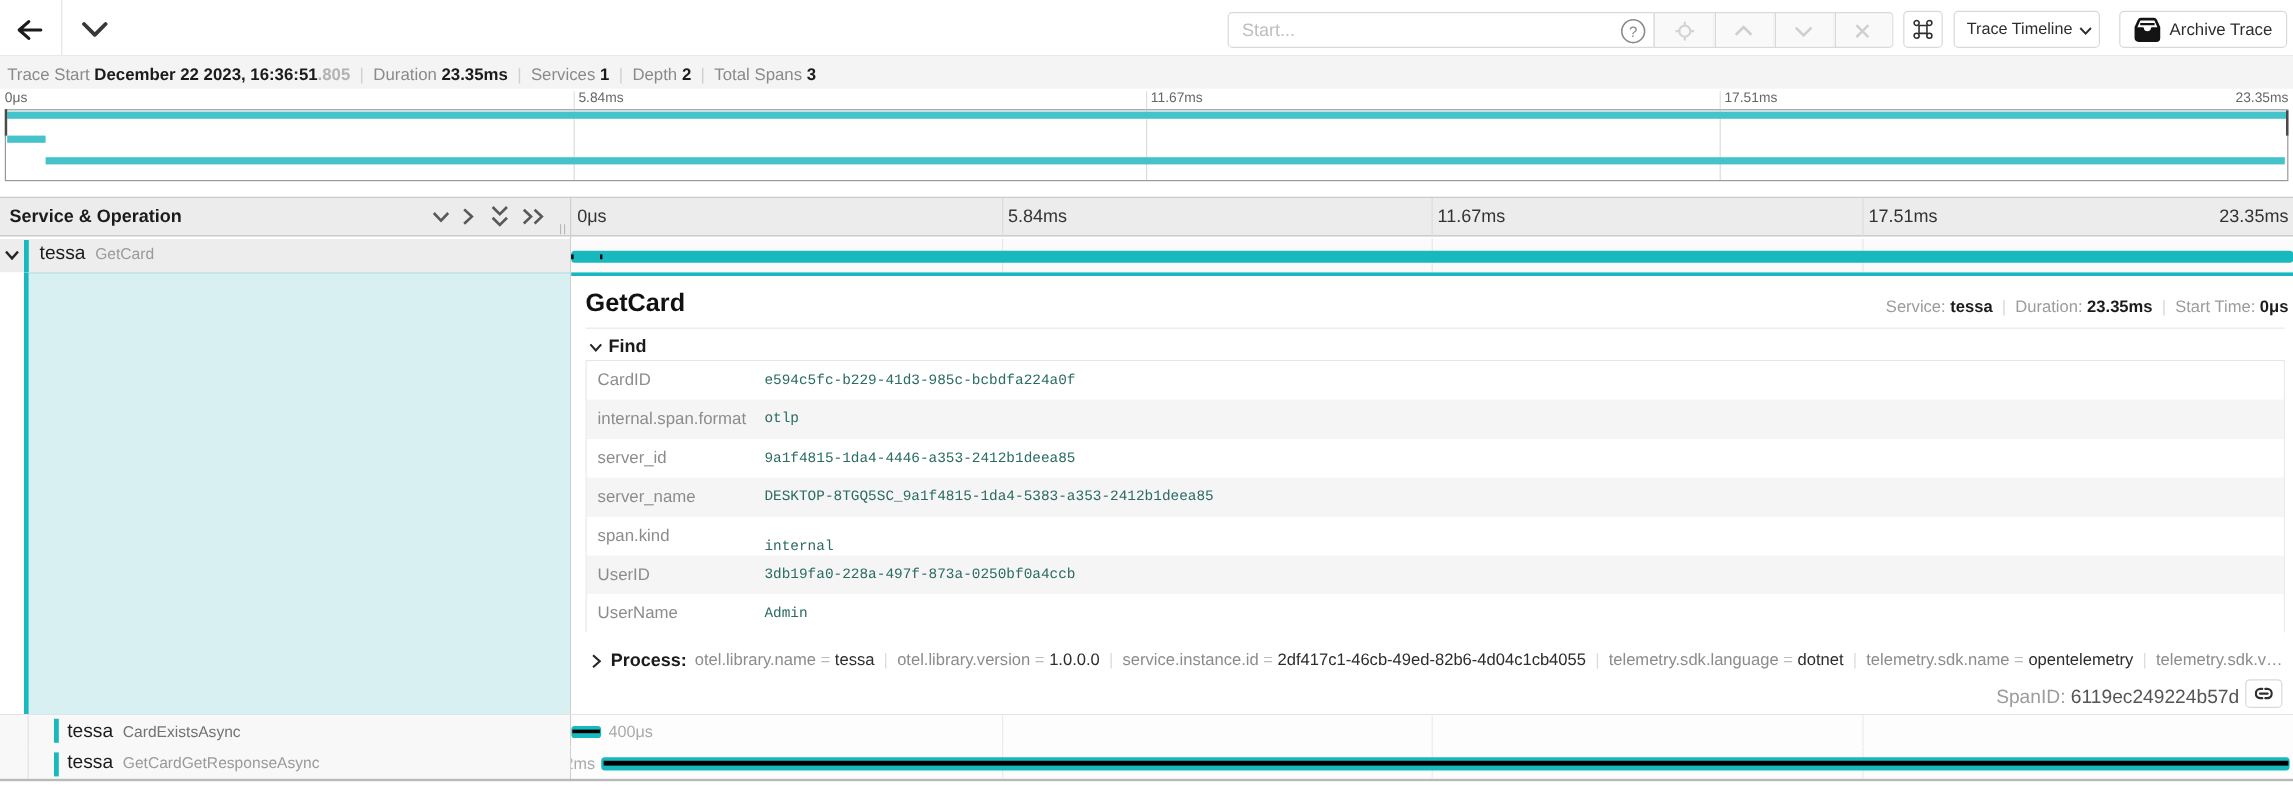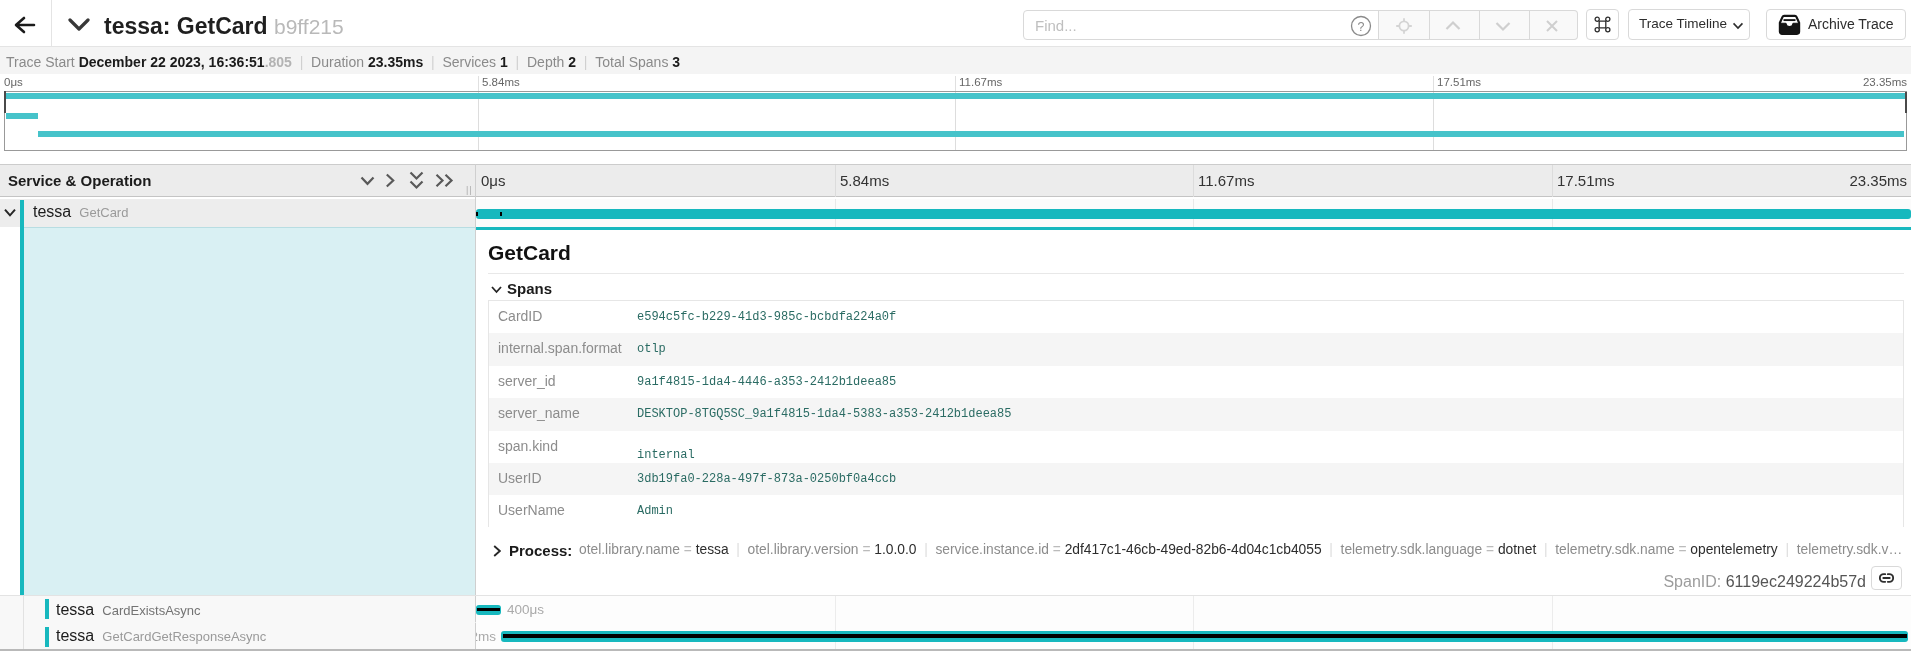--- a/index.html
+++ b/index.html
@@ -14,25 +14,24 @@
 <div class="abs" style="left:0;top:0;width:1911px;height:46px;background:#fff;border-bottom:1px solid #e4e4e4">
 
   <svg class="abs" style="left:13px;top:14px" width="24" height="22" viewBox="0 0 24 22">
     <path d="M21 11 H4 M11 4 l-8 7 8 7" stroke="#1b1b1b" stroke-width="2.6" fill="none" stroke-linecap="round" stroke-linejoin="round"></path>
   </svg>
   <div class="abs" style="left:51px;top:0;width:1px;height:46px;background:#e4e4e4"></div>
 
   <svg class="abs" style="left:68px;top:18px" width="22" height="14" viewBox="0 0 22 14">
     <path d="M2 2 l9 9 9-9" stroke="#383838" stroke-width="3.2" fill="none" stroke-linecap="round" stroke-linejoin="round"></path>
   </svg>
-  <div class="abs" style="left:104px;top:13px;font-size:23px;font-weight:700;color:#1f1f1f;white-space:nowrap">tessa: GetCard <span style="font-weight:400;color:#b9b9b9;font-size:21px">b9ff215</span></div>
 
   <div class="abs" style="left:1023px;top:10px;width:555px;height:30px">
     <div class="abs" style="left:0;top:0;width:356px;height:30px;border:1px solid #d9d9d9;border-radius:4px 0 0 4px;box-sizing:border-box;background:#fff">
-      <div class="abs" style="left:11px;top:6px;font-size:15px;color:#bfbfbf">Find...</div>
+      <div class="abs" style="left:11px;top:6px;font-size:15px;color:#bfbfbf">Start...</div>
       <svg class="abs" style="left:326px;top:4px" width="22" height="22" viewBox="0 0 22 22">
         <circle cx="11" cy="11" r="9.5" stroke="#8a8a8a" stroke-width="1.3" fill="none"></circle>
         <text x="11" y="15.5" font-size="12.5" fill="#8a8a8a" text-anchor="middle" font-family="Liberation Sans">?</text>
       </svg>
     </div>
     <div class="abs" style="left:355px;top:0;width:51px;height:30px;border:1px solid #d9d9d9;box-sizing:border-box;background:#f9f9f9">
       <svg class="abs" style="left:16px;top:6px" width="18" height="18" viewBox="0 0 18 18">
         <circle cx="9" cy="9" r="4.6" stroke="#d4d4d4" stroke-width="1.8" fill="none"></circle>
         <path d="M9 1.2 V4 M9 14 v2.8 M1.2 9 H4 M14 9 h2.8" stroke="#d4d4d4" stroke-width="1.8"></path>
       </svg>
@@ -152,26 +151,27 @@
   <div class="abs" style="left:0;top:13px;width:2px;height:3.5px;background:#000"></div>
   <div class="abs" style="left:24px;top:13px;width:2px;height:3.5px;background:#000"></div>
 </div>
 
 <div class="abs" style="left:0;top:227px;width:475px;height:368px;background:#fff">
   <div class="abs" style="left:20px;top:0;width:4px;height:368px;background:#17b8be"></div>
   <div class="abs" style="left:24px;top:0;width:451px;height:368px;background:#d9f0f3;border-top:1px solid #b8dde2;box-sizing:border-box"></div>
 </div>
 <div class="abs" style="left:476px;top:227px;width:1435px;height:368px;background:#fff;border-top:3px solid #17b8be;box-sizing:border-box">
   <div class="abs" style="left:12px;top:11px;font-size:21px;font-weight:700;color:#111">GetCard</div>
+  <div class="abs" style="right:4px;top:18px;font-size:13.8px;color:#9c9c9c;white-space:nowrap">Service: <b style="color:#1b1b1b">tessa</b><span style="color:#d8d8d8">&nbsp; | &nbsp;</span>Duration: <b style="color:#1b1b1b">23.35ms</b><span style="color:#d8d8d8">&nbsp; | &nbsp;</span>Start Time: <b style="color:#1b1b1b">0μs</b></div>
   <div class="abs" style="left:12px;top:43px;width:1416px;height:1px;background:#e8e8e8"></div>
 
   <svg class="abs" style="left:15px;top:56px" width="11" height="8" viewBox="0 0 11 8">
       <path d="M1 1 L5.5 6 L10 1" stroke="#262626" stroke-width="1.8" fill="none"></path>
     </svg>
-  <div class="abs" style="left:31px;top:50px;font-size:15px;font-weight:700;color:#1b1b1b">Spans</div>
+  <div class="abs" style="left:31px;top:50px;font-size:15px;font-weight:700;color:#1b1b1b">Find</div>
 
   <div class="abs" style="left:12px;top:70px;width:1416px;height:227px;border:1px solid #e6e6e6;box-sizing:border-box;font-size:14px">
     <div class="abs" style="left:0;top:0px;width:1414px;height:32.4px;background:#fff"></div>
     <div class="abs" style="left:0;top:32.4px;width:1414px;height:32.4px;background:#f5f5f5"></div>
     <div class="abs" style="left:0;top:64.8px;width:1414px;height:32.4px;background:#fff"></div>
     <div class="abs" style="left:0;top:97.2px;width:1414px;height:32.5px;background:#f5f5f5"></div>
     <div class="abs" style="left:0;top:129.7px;width:1414px;height:32.4px;background:#fff"></div>
     <div class="abs" style="left:0;top:162.1px;width:1414px;height:32.4px;background:#f5f5f5"></div>
     <div class="abs" style="left:0;top:194.5px;width:1414px;height:32.4px;background:#fff"></div>
   </div>

